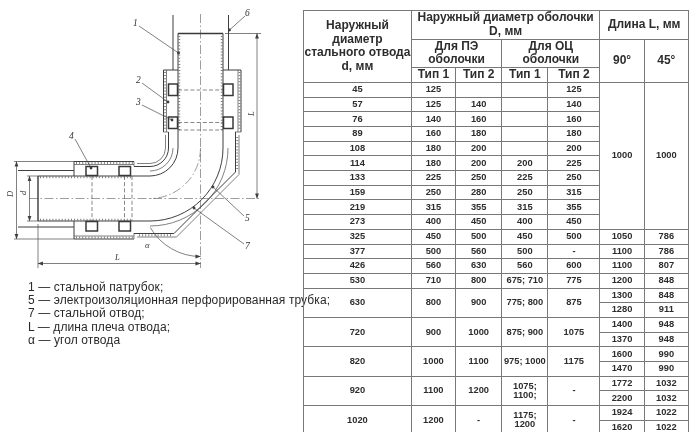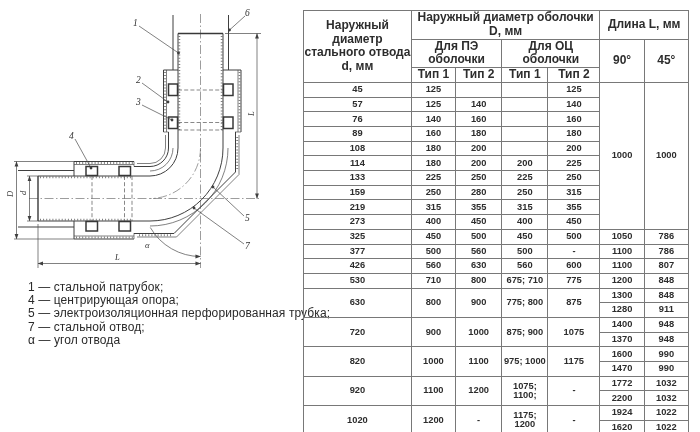--- a/index.html
+++ b/index.html
@@ -186,23 +186,23 @@
     <text class="callout" x="134" y="83">2</text>
     <text class="callout" x="134" y="105">3</text>
     <text class="callout" x="67" y="139">4</text>
     <text class="callout" x="243" y="221">5</text>
     <text class="callout" x="243" y="16">6</text>
     <text class="callout" x="243" y="249">7</text>
   </svg>
 
   <div id="legend">
       <div>1 — стальной патрубок;</div>
-      <div>4 — центрирующая опора;</div>
       <div>5 — электроизоляционная перфорированная трубка;</div>
       <div>7 — стальной отвод;</div>
+      <div>L — длина плеча отвода;</div>
       <div>α — угол отвода</div>
     </div>
 
   <table id="spec-table">
     <colgroup>
       <col style="width:28%">
         <col style="width:11.5%">
         <col style="width:12%">
       <col style="width:12%">
         <col style="width:13.5%">

